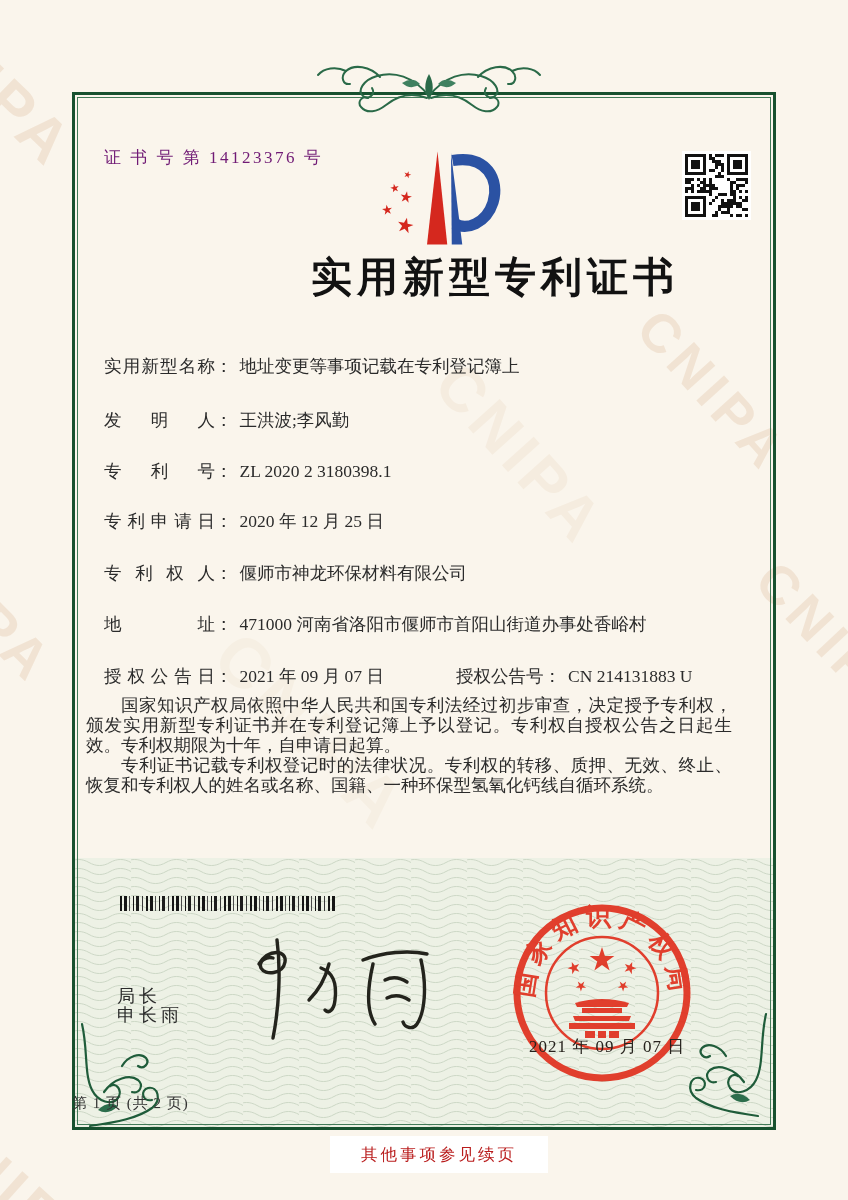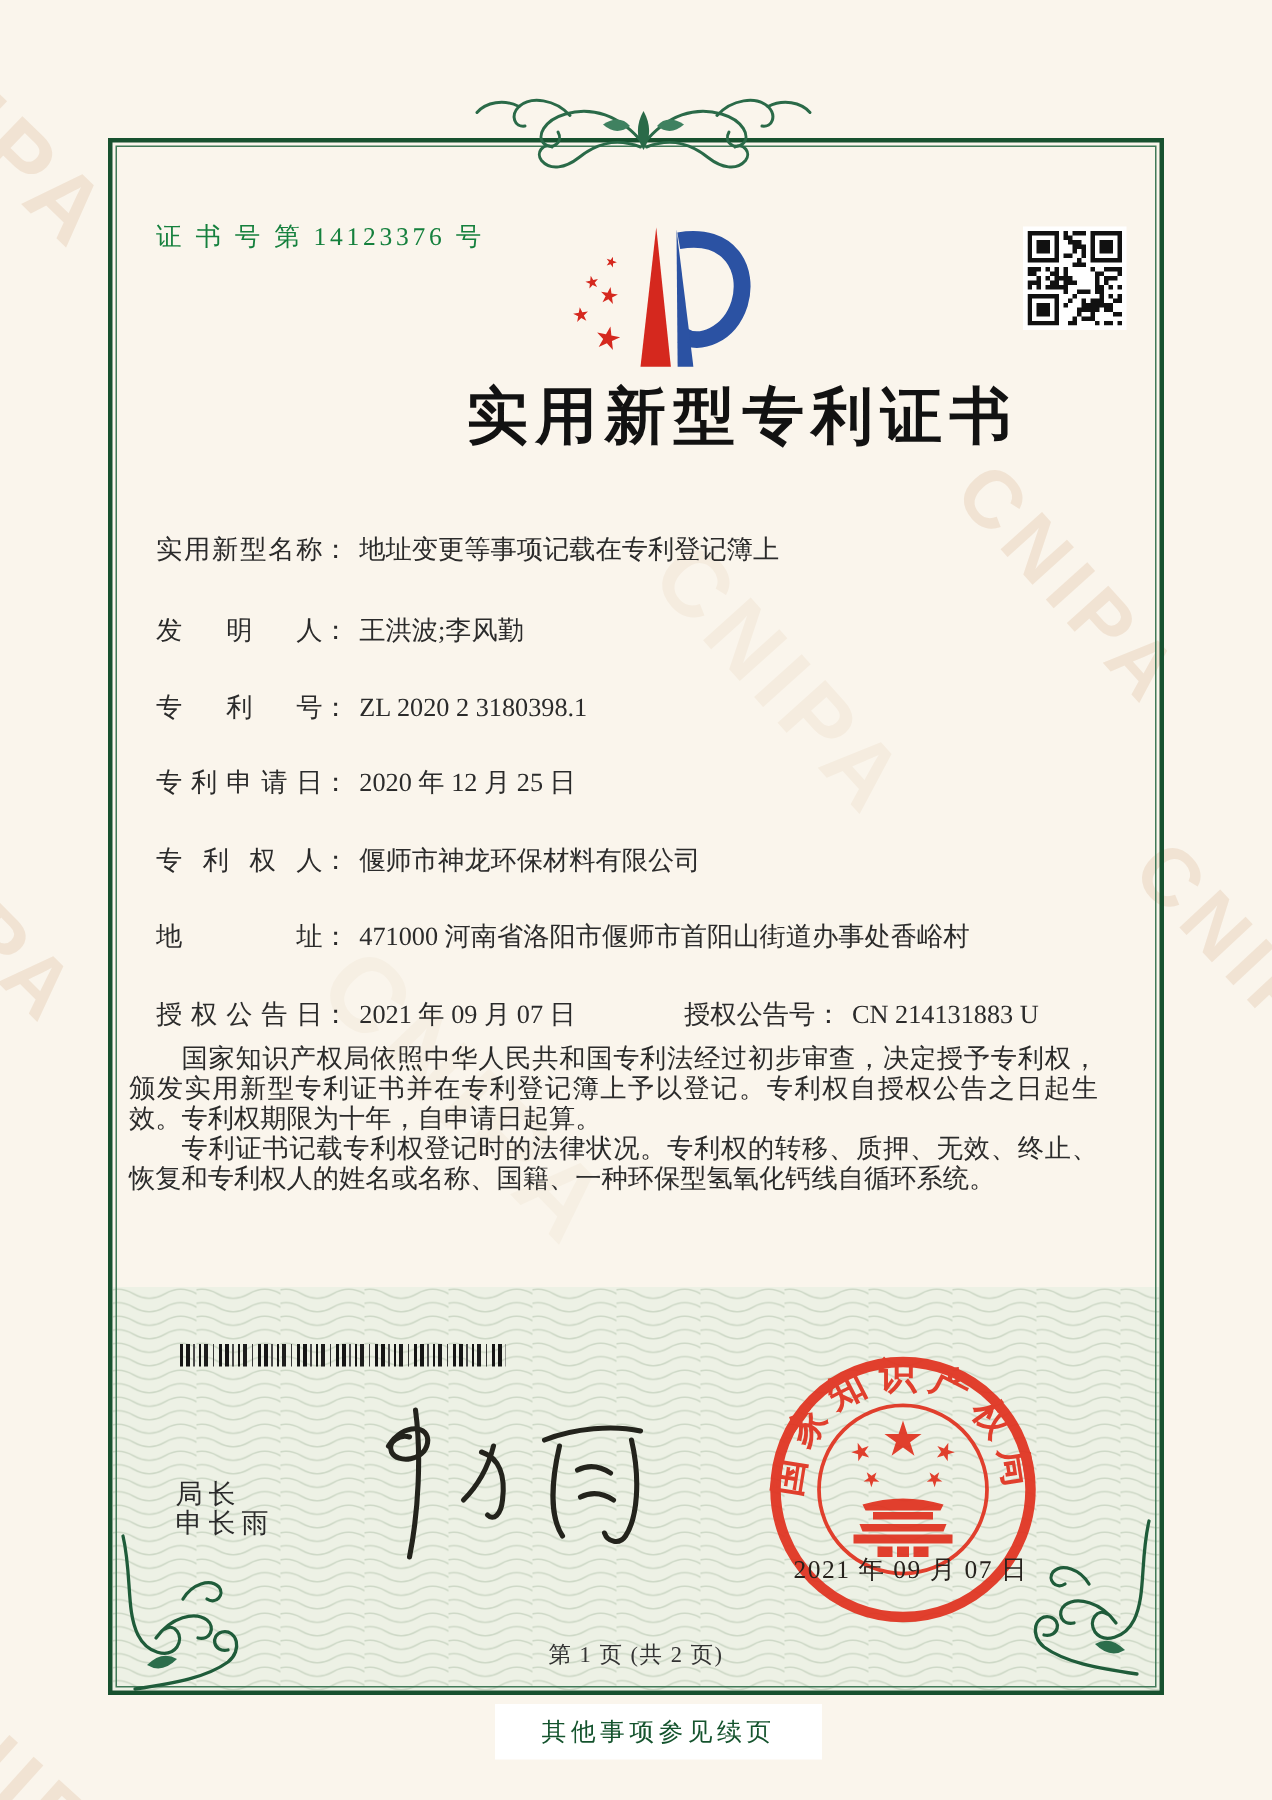--- a/index.html
+++ b/index.html
@@ -25,21 +25,21 @@
     border:1px solid #417a58;
   }
   
   .guilloche{position:absolute;left:75px;top:858px;z-index:1;}
   
   .orn{position:absolute;z-index:3;}
   .orn-br{transform:scaleX(-1);}
   
   .cert-no{
     position:absolute;left:104px;top:146px;z-index:4;
-    font-size:17px;letter-spacing:2.5px;color:#15803d;
+    font-size:17px;letter-spacing:2.5px;color:#701a75;
   }
   .logo{position:absolute;left:355px;top:144px;z-index:4;}
   .qr{position:absolute;left:682px;top:151px;z-index:4;background:#fff;padding:3px;}
   .title{
     position:absolute;left:72px;top:250px;width:808px;z-index:4;
     text-align:center;font-size:41px;font-weight:700;letter-spacing:5px;color:#121212;padding-left:19px;
   }
   
   .frow{position:absolute;left:104px;z-index:4;font-size:17.5px;white-space:nowrap;}
   .flabel{
@@ -70,26 +70,26 @@
   .bureau-title{position:absolute;left:117px;top:968px;font-size:18px;letter-spacing:4px;z-index:4;margin-top:16px;}
   .bureau-name{position:absolute;left:117px;top:1003px;font-size:18px;letter-spacing:4px;z-index:4;}
   .signature{position:absolute;left:225px;top:930px;z-index:5;}
   .seal{position:absolute;left:511px;top:902px;z-index:5;}
   .seal-date{
     position:absolute;left:529px;top:1035px;z-index:6;
     font-size:17px;letter-spacing:1px;color:#26221d;white-space:nowrap;
   }
   .page-info{
     position:absolute;left:72px;top:1094px;width:704px;z-index:4;
-    text-align:center;font-size:15px;letter-spacing:1px;color:#333;
+    text-align:left;font-size:15px;letter-spacing:1px;color:#333;
   }
   .cont-box{
     position:absolute;left:330px;top:1136px;width:218px;height:37px;z-index:4;
     background:#ffffff;text-align:center;line-height:37px;
-    font-size:16.5px;letter-spacing:3px;color:#14532d;
+    font-size:16.5px;letter-spacing:3px;color:#b91c1c;
   }
 </style>
 </head>
 <body>
 
 <div class="page">
 
   <div class="wm" style="left:-72px;top:-18px;font-size:62px;transform:rotate(44deg);">CNIPA</div>
   <div class="wm" style="left:668px;top:300px;font-size:54px;transform:rotate(48deg);">CNIPA</div>
   <div class="wm" style="left:470px;top:352px;font-size:62px;color:#f5ecdf;transform:rotate(48deg);">CNIPA</div>

